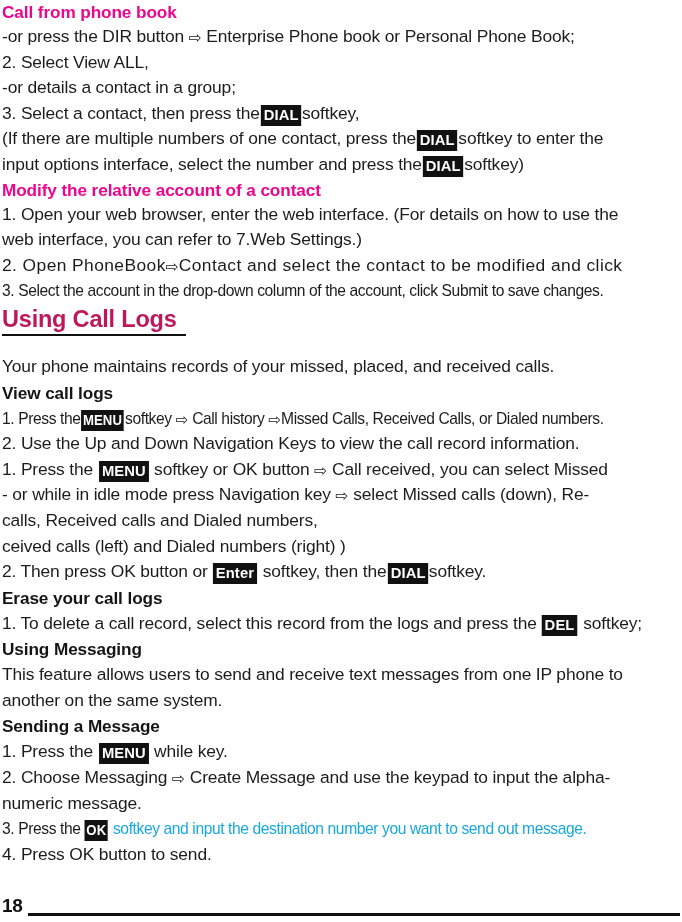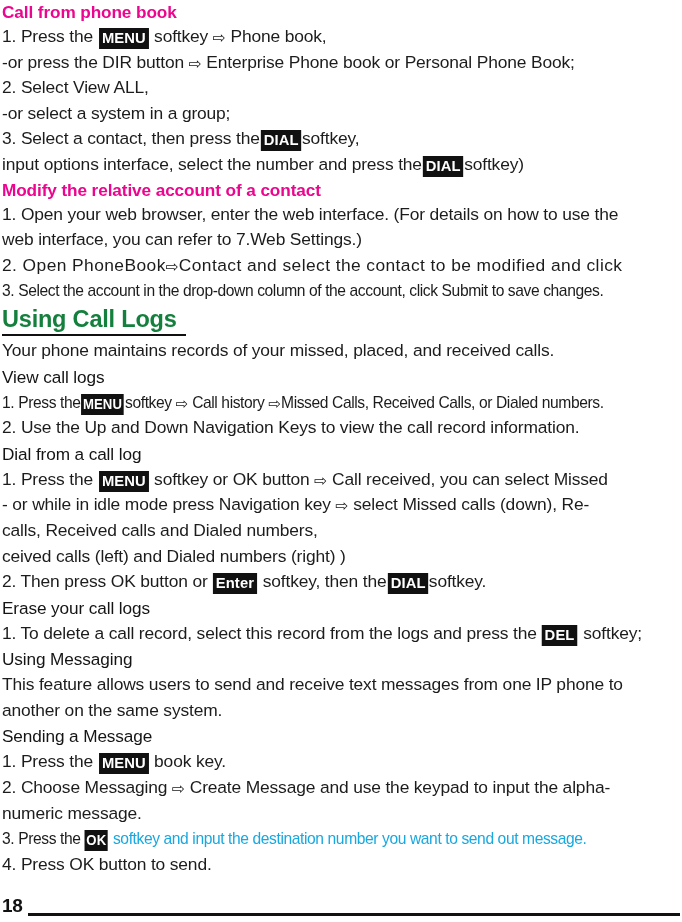--- a/index.html
+++ b/index.html
@@ -65,40 +65,40 @@
     font-size: 17.2px;
     line-height: 24px;
     height: 24px;
     letter-spacing: -0.1px;
   }
 
   .h-black {
     display: block;
     white-space: nowrap;
     color: #141414;
-    font-weight: 400;
+    font-weight: 700;
     font-size: 17.2px;
     line-height: 26px;
     height: 26px;
     letter-spacing: -0.1px;
   }
 
   .h-big {
     display: block;
     white-space: nowrap;
-    color: #15803d;
+    color: #be185d;
     font-weight: 700;
     font-size: 23.5px;
     line-height: 30px;
     height: 30px;
     letter-spacing: -0.2px;
     border-bottom: 2px solid #101010;
     width: 184px;
     padding-bottom: 0px;
-    margin-bottom: 2px;
+    margin-bottom: 18px;
   }
 
   
   .key {
     display: inline-block;
     background: #111111;
     color: #ffffff;
     font-weight: 700;
     font-size: 15.4px;
     line-height: 18px;
@@ -154,62 +154,61 @@
     background: #111111;
   }
 </style>
 </head>
 <body>
 
 <div class="page">
   <div class="content" id="content-root">
       <div>
         <div class="h-magenta" id="h-call-from-phone-book">Call from phone book</div>
-        <div class="line" id="cfpb-1"><span>1. Press the </span><span class="key">MENU</span><span> softkey </span><span class="arrow">⇨</span><span> Phone book,</span></div>
         <div class="line" id="cfpb-2"><span>-or press the DIR button </span><span class="arrow">⇨</span><span> Enterprise Phone book or Personal Phone Book;</span></div>
         <div class="line" id="cfpb-3"><span>2. Select View ALL,</span></div>
-        <div class="line" id="cfpb-4"><span>-or select a system in a group;</span></div>
+        <div class="line" id="cfpb-4"><span>-or details a contact in a group;</span></div>
         <div class="line" id="cfpb-5"><span>3. Select a contact, then press the</span><span class="key">DIAL</span><span>softkey,</span></div>
+        <div class="line" id="cfpb-6"><span>(If there are multiple numbers of one contact, press the</span><span class="key">DIAL</span><span>softkey to enter the</span></div>
         <div class="line" id="cfpb-7"><span>input options interface, select the number and press the</span><span class="key">DIAL</span><span>softkey)</span></div>
       </div>
       <div>
         <div class="h-magenta" id="h-modify-relative-account">Modify the relative account of a contact</div>
         <div class="line" id="mra-1"><span>1. Open your web browser, enter the web interface. (For details on how to use the</span></div>
         <div class="line" id="mra-2"><span>web interface, you can refer to 7.Web Settings.)</span></div>
         <div class="line wide" id="mra-3"><span>2. Open PhoneBook</span><span class="arrow">⇨</span><span>Contact and select the contact to be modified and click</span></div>
         <div class="line tight" id="mra-4"><span>3. Select the account in the drop-down column of the account, click Submit to save changes.</span></div>
       </div>
       <div>
         <div class="h-big" id="h-using-call-logs">Using Call Logs</div>
         <div class="line" id="ucl-1"><span>Your phone maintains records of your missed, placed, and received calls.</span></div>
         <div>
           <div class="h-black" id="h-view-call-logs">View call logs</div>
           <div class="line tight" id="vcl-1"><span>1. Press the</span><span class="key k-tight">MENU</span><span>softkey </span><span class="arrow">⇨</span><span> Call history </span><span class="arrow">⇨</span><span>Missed Calls, Received Calls, or Dialed numbers.</span></div>
           <div class="line" id="vcl-2"><span>2. Use the Up and Down Navigation Keys to view the call record information.</span></div>
         </div>
         <div>
-          <div class="h-black" id="h-dial-from-call-log">Dial from a call log</div>
           <div class="line" id="dfcl-1"><span>1.  Press the </span><span class="key">MENU</span><span> softkey or OK button </span><span class="arrow">⇨</span><span> Call received, you can select Missed</span></div>
           <div class="line" id="dfcl-3"><span> - or while in idle mode press Navigation key </span><span class="arrow">⇨</span><span> select Missed calls (down), Re-</span></div>
           <div class="line" id="dfcl-2"><span>calls, Received calls and Dialed numbers,</span></div>
           <div class="line" id="dfcl-4"><span>ceived calls (left) and Dialed numbers (right) )</span></div>
           <div class="line" id="dfcl-5"><span>2. Then press OK button or </span><span class="key">Enter</span><span> softkey, then the</span><span class="key">DIAL</span><span>softkey.</span></div>
         </div>
         <div>
           <div class="h-black" id="h-erase-your-call-logs">Erase your call logs</div>
           <div class="line" id="eycl-1"><span>1. To delete a call record, select this record from the logs and press the </span><span class="key">DEL</span><span> softkey;</span></div>
         </div>
         <div>
           <div class="h-black" id="h-using-messaging">Using Messaging</div>
           <div class="line" id="um-1"><span>This feature allows users to send and receive text messages from one IP phone to</span></div>
           <div class="line" id="um-2"><span>another on the same system.</span></div>
         </div>
         <div>
           <div class="h-black" id="h-sending-a-message"> Sending a Message</div>
-          <div class="line" id="sam-1"><span>1. Press the </span><span class="key">MENU</span><span> book key.</span></div>
+          <div class="line" id="sam-1"><span>1. Press the </span><span class="key">MENU</span><span> while key.</span></div>
           <div class="line" id="sam-2"><span>2. Choose Messaging </span><span class="arrow">⇨</span><span> Create Message and use the keypad to input the alpha-</span></div>
           <div class="line" id="sam-3"><span>numeric message.</span></div>
           <div class="line tight" id="sam-4"><span>3. Press the </span><span class="key k-tight">OK</span><span class="cyan"> softkey and input the destination number you want to send out message.</span></div>
           <div class="line" id="sam-5"><span>4. Press OK button to send.</span></div>
         </div>
       </div>
     </div>
 
   <div class="footer">
     <span class="page-num">18</span>

